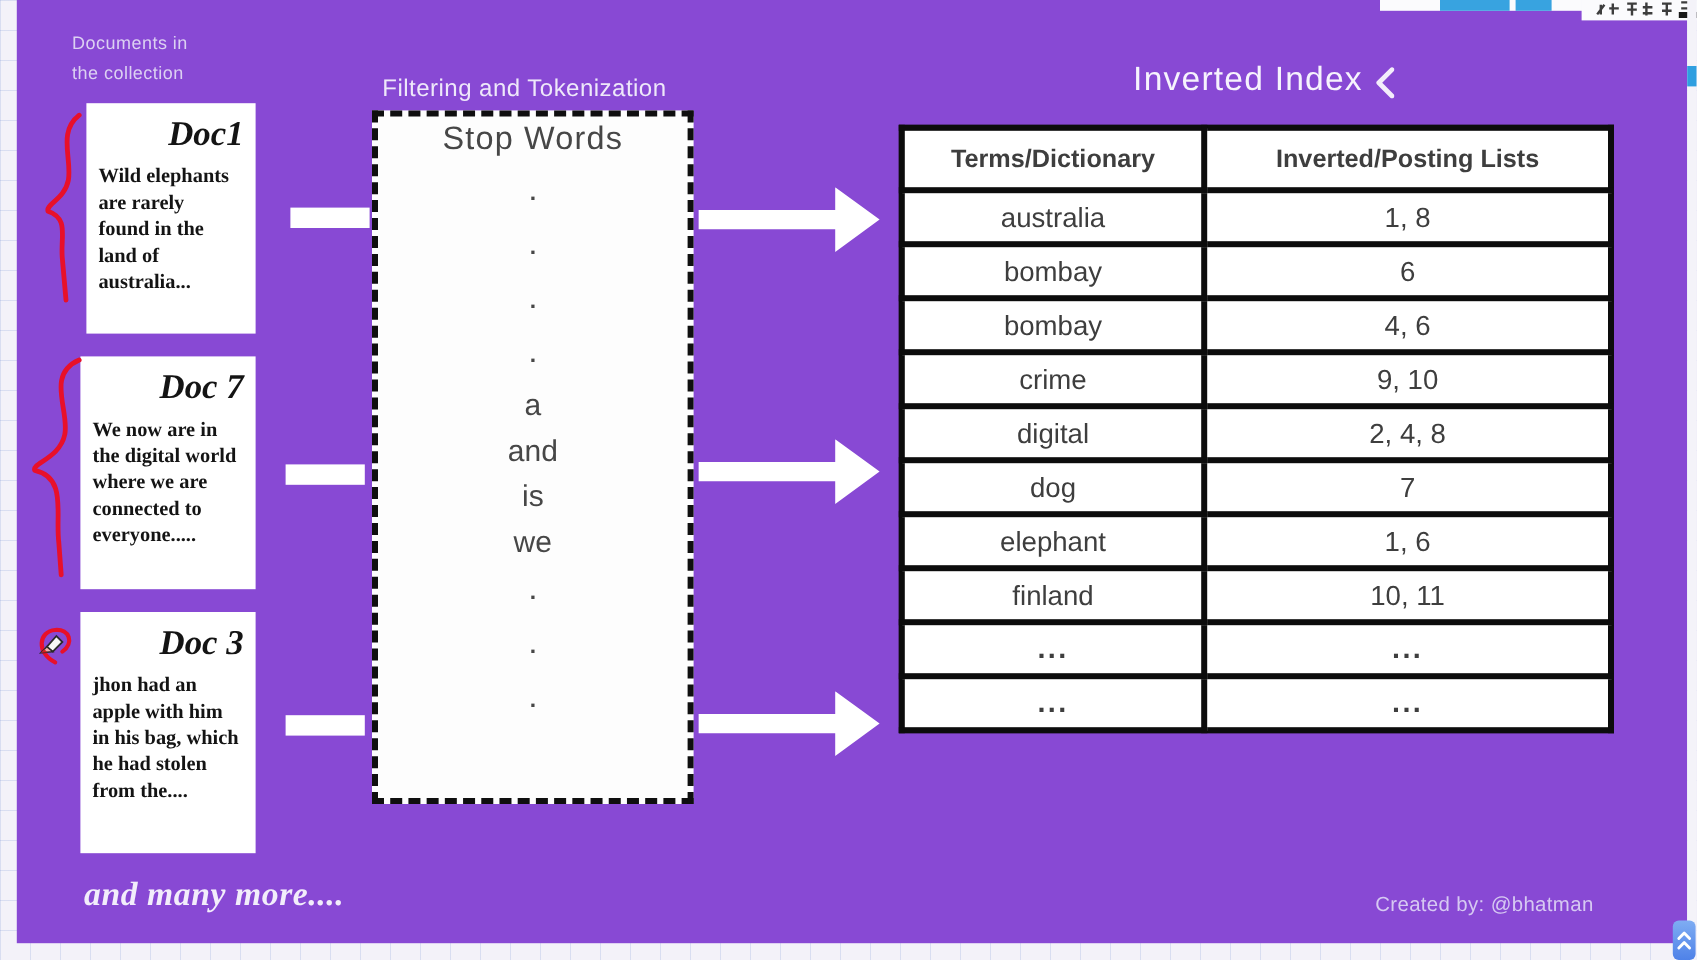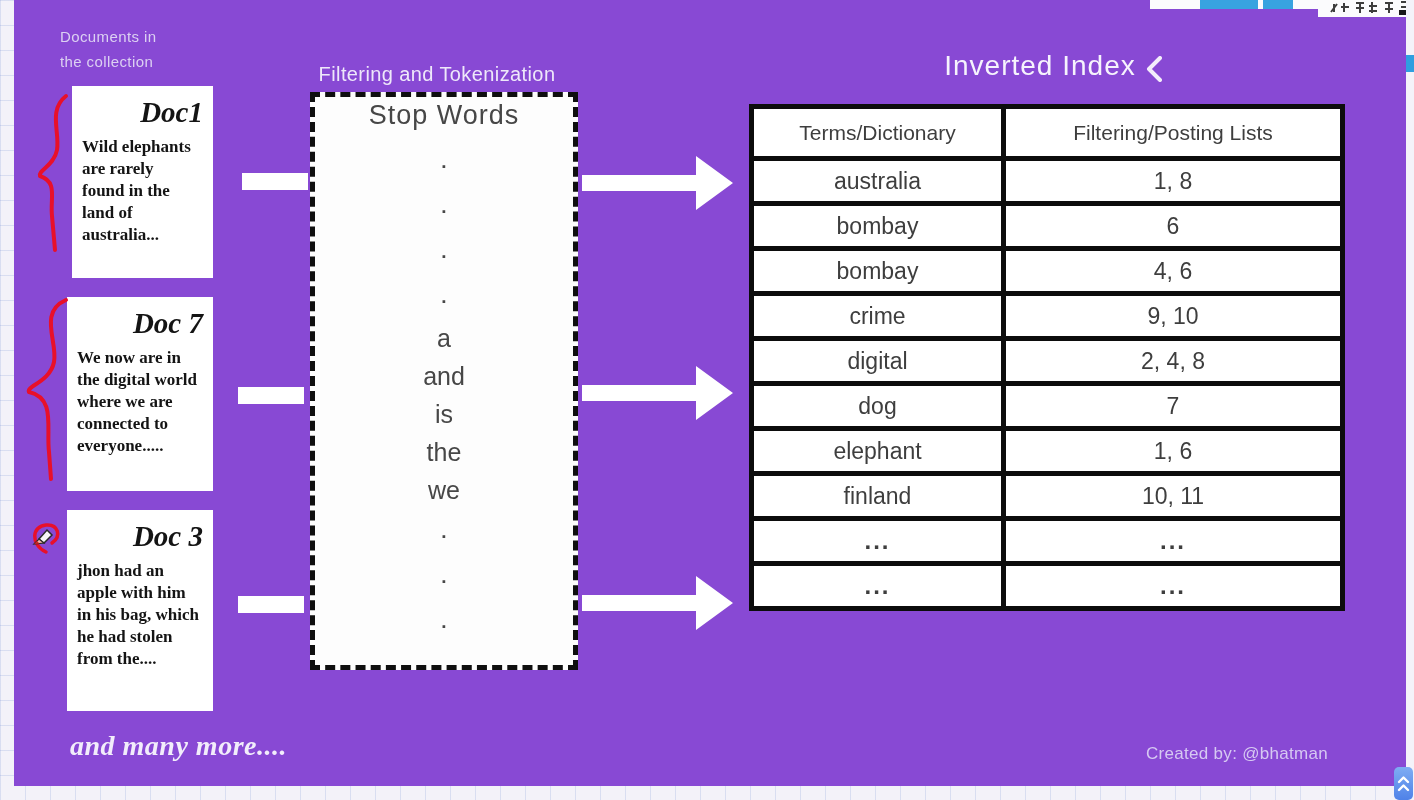--- a/index.html
+++ b/index.html
@@ -72,21 +72,21 @@
     color:#f6f3fd; font-size:28px; letter-spacing:1px;
   }
   .index-table {
     position:absolute; left:749px; top:104px;
     border-collapse:collapse; table-layout:fixed; background:#0c0c0c;
   }
   .index-table th, .index-table td {
     border:5px solid #0c0c0c; background:#ffffff; text-align:center;
     vertical-align:middle; color:#3e3e3e; padding:0;
   }
-  .index-table th { height:47px; font-size:21px; font-weight:normal; }
+  .index-table th { height:47px; font-size:21px; font-weight:bold; }
   .index-table col.c1 { width:252px; }
   .index-table col.c2 { width:339px; }
   .index-table td { height:40px; font-size:23px; }
   .index-table td.dots { font-weight:bold; font-size:24px; letter-spacing:2px; }
   .credit {
     position:absolute; left:1087px; top:744px; width:300px; text-align:center;
     color:#d6c9f2; font-size:17px; letter-spacing:.3px;
   }
   
   .bg-topright  { position:absolute; left:1150px; top:0; width:264px; height:9px; background:#fbfbfd; }
@@ -157,21 +157,20 @@
   <div class="stopwords-box">
     <div class="stopwords-title">Stop Words</div>
     <div class="sw-list">
       <div class="sw-item dot">.</div>
       <div class="sw-item dot">.</div>
       <div class="sw-item dot">.</div>
       <div class="sw-item dot">.</div>
       <div class="sw-item">a</div>
       <div class="sw-item">and</div>
       <div class="sw-item">is</div>
-      <div class="sw-item">the</div>
       <div class="sw-item">we</div>
       <div class="sw-item dot">.</div>
       <div class="sw-item dot">.</div>
       <div class="sw-item dot">.</div>
     </div>
   </div>
 
   <svg class="flow-arrow" id="arrow1" viewBox="0 0 152 54">
     <polygon points="0,19 114,19 114,0 151,27 114,54 114,35 0,35" fill="#ffffff"></polygon>
   </svg>
@@ -185,21 +184,21 @@
   <div class="index-heading">Inverted Index</div>
 
   <table class="index-table">
     <colgroup>
         <col class="c1">
         <col class="c2">
       </colgroup>
     <thead>
       <tr>
         <th>Terms/Dictionary</th>
-        <th>Filtering/Posting Lists</th>
+        <th>Inverted/Posting Lists</th>
       </tr>
     </thead>
     <tbody>
       <tr>
           <td>australia</td>
           <td>1, 8</td>
         </tr>
       <tr>
           <td>bombay</td>
           <td>6</td>

